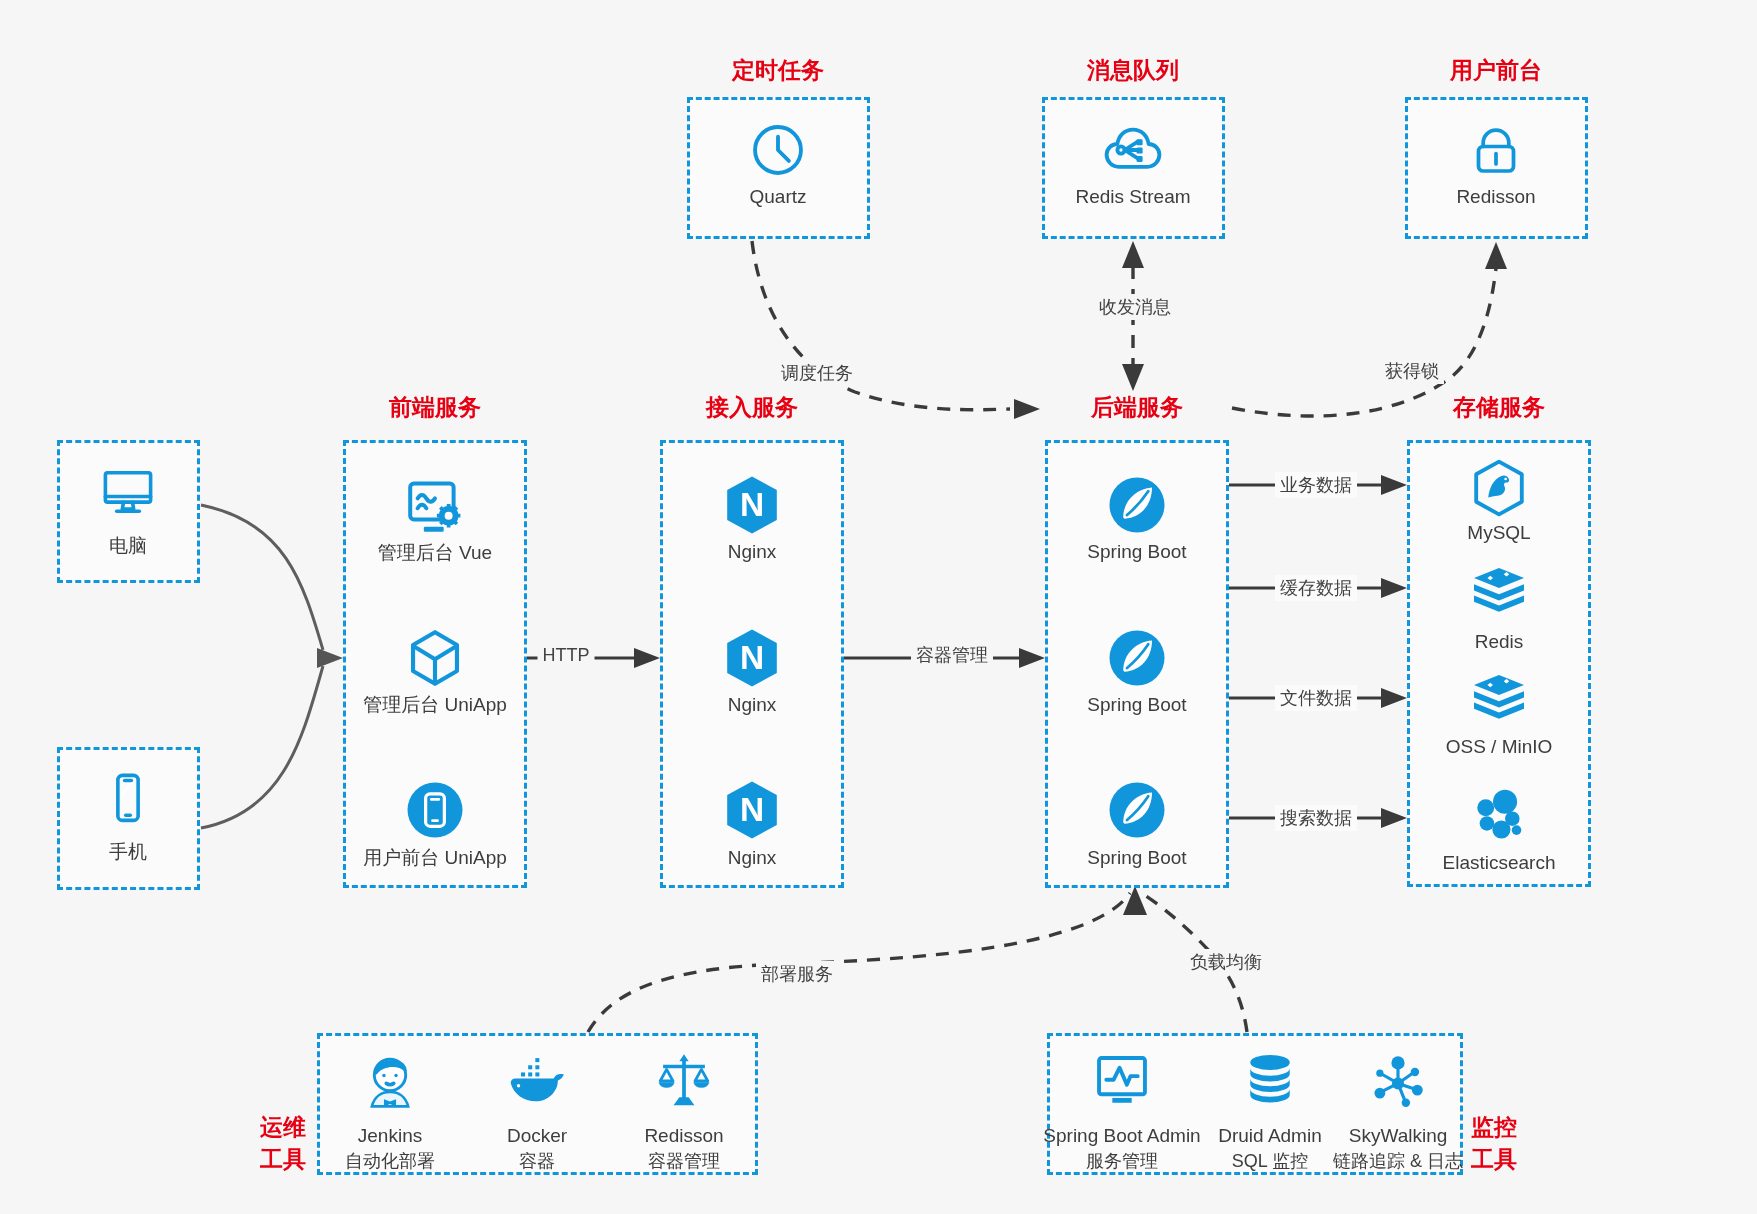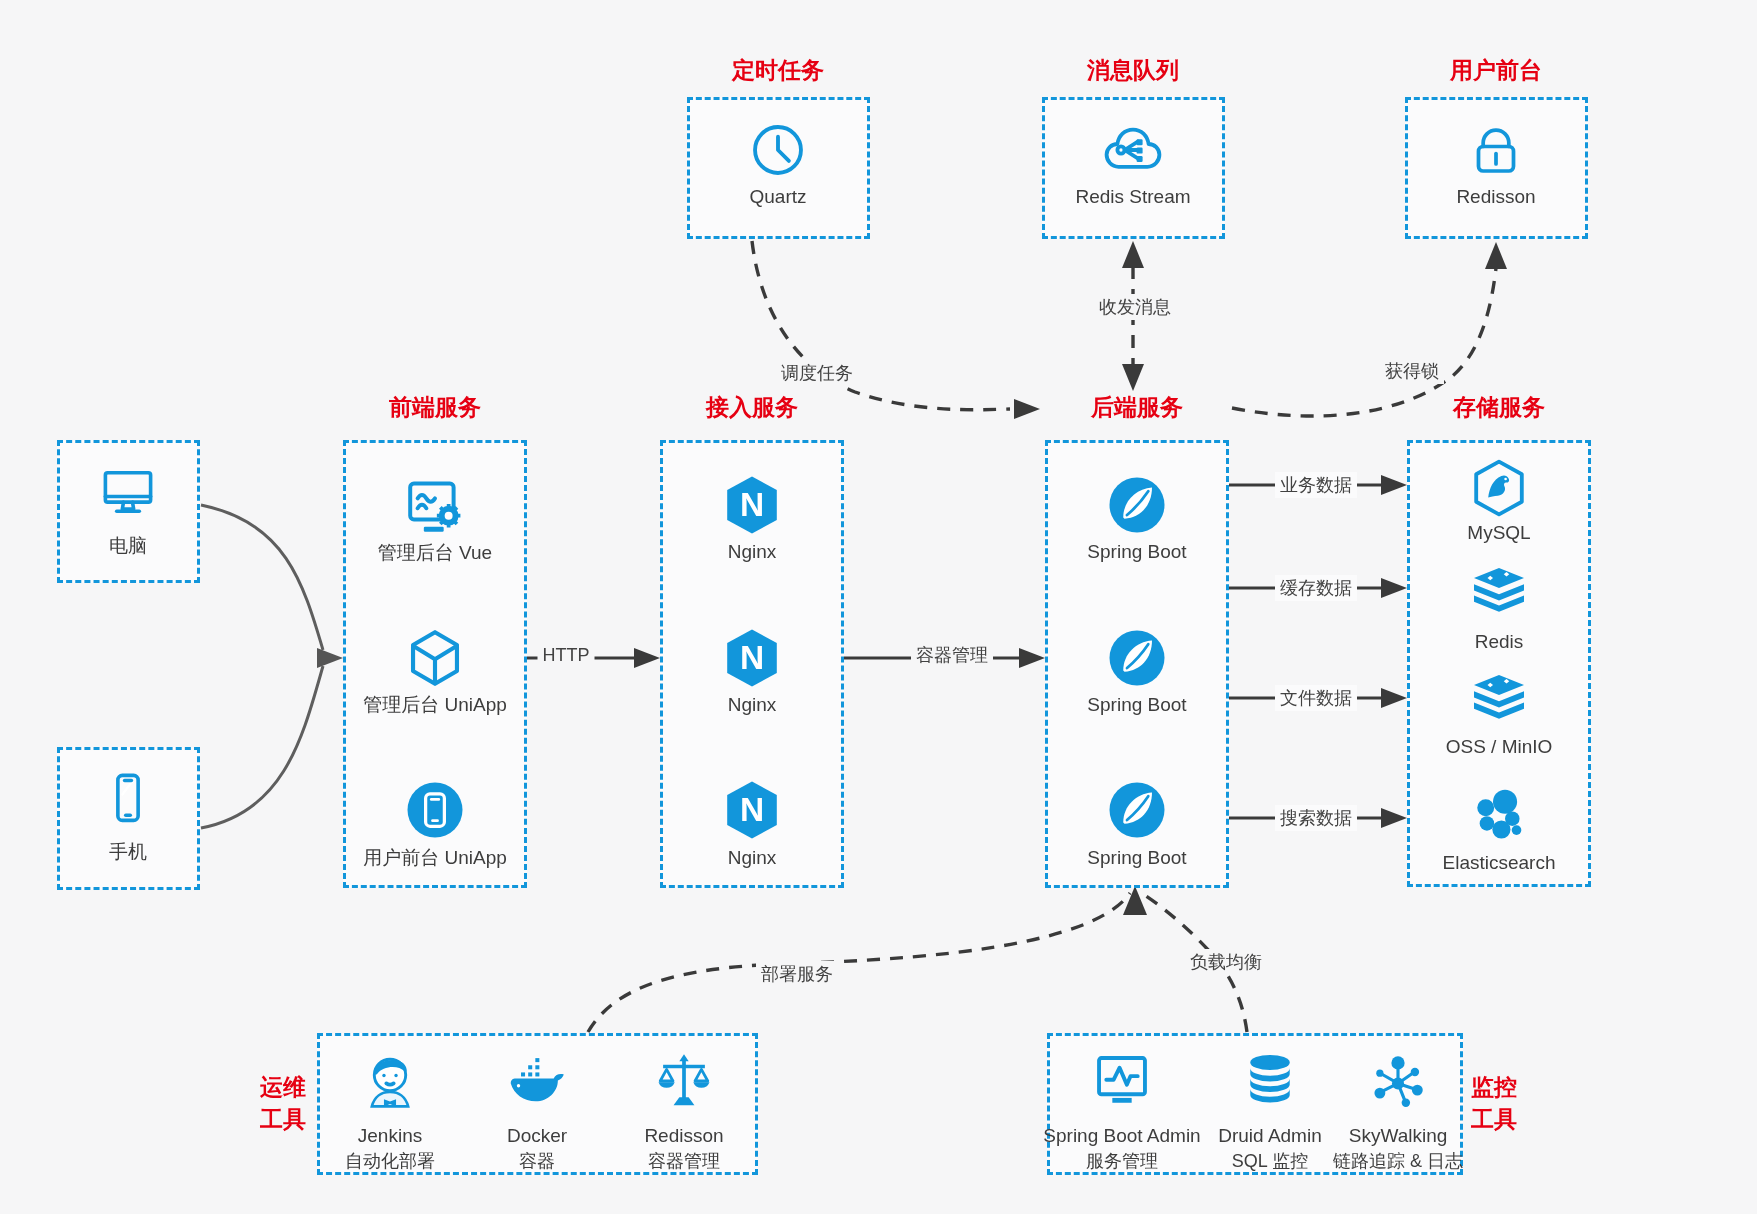--- a/index.html
+++ b/index.html
@@ -21,21 +21,21 @@
     position:absolute;border:3px dashed var(--blue);
     background:#fbfbfc;box-sizing:border-box;
   }
   .seclabel{
     position:absolute;transform:translate(-50%,-50%);
     color:var(--red);font-weight:bold;font-size:23px;white-space:nowrap;
   }
   .vlabel{
     position:absolute;transform:translate(-50%,-50%);
     color:var(--red);font-weight:bold;font-size:23px;line-height:32px;
-    text-align:left;white-space:nowrap;
+    text-align:left;white-space:nowrap;margin-top:40px;
   }
   .item-label{
     position:absolute;transform:translate(-50%,-50%);
     font-size:19px;color:var(--ink);white-space:nowrap;text-align:center;
   }
   .sub-label{
     position:absolute;transform:translate(-50%,-50%);
     font-size:18px;color:var(--ink);white-space:nowrap;text-align:center;
   }
   .icon{position:absolute;transform:translate(-50%,-50%);line-height:0;}

